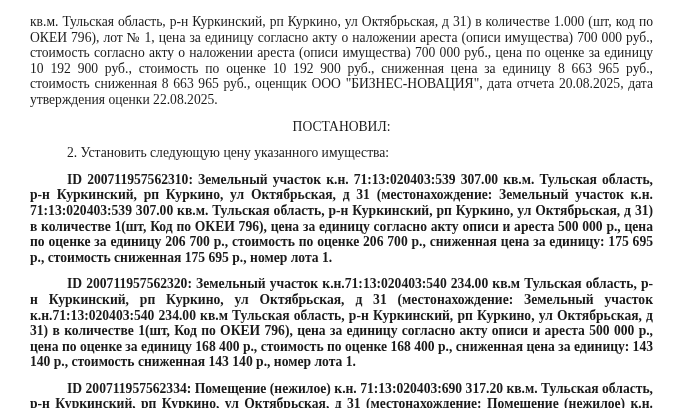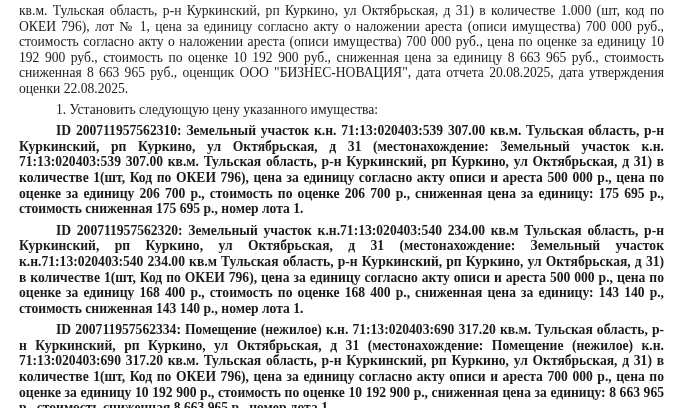--- a/index.html
+++ b/index.html
@@ -2,30 +2,31 @@
 <html><head>
 <meta charset="utf-8">
 <style>
   html, body { margin: 0; padding: 0; background: #ffffff; }
   body {
     width: 692px; height: 408px; overflow: hidden; position: relative;
     font-family: "Liberation Serif", "DejaVu Serif", serif;
     font-size: 13.6px; color: #1a1a1a;
   }
   .page { position: absolute; left: 19px; top: 3px; width: 645px; }
-  .p { text-align: justify; line-height: 15.6px; margin: 0; }
+  .p { text-align: justify; line-height: 15.6px; margin: 11px; }
   .ind { text-indent: 37px; }
   .gap { margin-top: 5px; }
   .gap2 { margin-top: 6px; font-weight: bold; }
   .center { text-align: center; }
   .title { margin-top: 9px; }
 </style>
 </head>
 <body>
 
 <div class="page">
   <p class="p">кв.м. Тульская область, р-н Куркинский, рп Куркино, ул Октябрьская, д 31) в количестве 1.000 (шт, код по ОКЕИ 796), лот № 1, цена за единицу согласно акту о наложении ареста (описи имущества) 700 000 руб., стоимость согласно акту о наложении ареста (описи имущества) 700 000 руб., цена по оценке за единицу 10 192 900 руб., стоимость по оценке 10 192 900 руб., сниженная цена за единицу 8 663 965 руб., стоимость сниженная 8 663 965 руб., оценщик ООО "БИЗНЕС-НОВАЦИЯ", дата отчета 20.08.2025, дата утверждения оценки 22.08.2025.</p>
-  <p class="p ind gap">1. Установить следующую цену указанного имущества:</p>
+  <p class="p center title">ПОСТАНОВИЛ:</p>
+  <p class="p ind gap">2. Установить следующую цену указанного имущества:</p>
   <p class="p ind gap2">ID 200711957562310: Земельный участок к.н. 71:13:020403:539 307.00 кв.м. Тульская область, р-н Куркинский, рп Куркино, ул Октябрьская, д 31 (местонахождение: Земельный участок к.н. 71:13:020403:539 307.00 кв.м. Тульская область, р-н Куркинский, рп Куркино, ул Октябрьская, д 31) в количестве 1(шт, Код по ОКЕИ 796), цена за единицу согласно акту описи и ареста 500 000 р., цена по оценке за единицу 206 700 р., стоимость по оценке 206 700 р., сниженная цена за единицу: 175 695 р., стоимость сниженная 175 695 р., номер лота 1.</p>
   <p class="p ind gap2">ID 200711957562320: Земельный участок к.н.71:13:020403:540 234.00 кв.м Тульская область, р-н Куркинский, рп Куркино, ул Октябрьская, д 31 (местонахождение: Земельный участок к.н.71:13:020403:540 234.00 кв.м Тульская область, р-н Куркинский, рп Куркино, ул Октябрьская, д 31) в количестве 1(шт, Код по ОКЕИ 796), цена за единицу согласно акту описи и ареста 500 000 р., цена по оценке за единицу 168 400 р., стоимость по оценке 168 400 р., сниженная цена за единицу: 143 140 р., стоимость сниженная 143 140 р., номер лота 1.</p>
   <p class="p ind gap2">ID 200711957562334: Помещение (нежилое) к.н. 71:13:020403:690 317.20 кв.м. Тульская область, р-н Куркинский, рп Куркино, ул Октябрьская, д 31 (местонахождение: Помещение (нежилое) к.н. 71:13:020403:690 317.20 кв.м. Тульская область, р-н Куркинский, рп Куркино, ул Октябрьская, д 31) в количестве 1(шт, Код по ОКЕИ 796), цена за единицу согласно акту описи и ареста 700 000 р., цена по оценке за единицу 10 192 900 р., стоимость по оценке 10 192 900 р., сниженная цена за единицу: 8 663 965 р., стоимость сниженная 8 663 965 р., номер лота 1.</p>
 
 </div>
 
 </body></html>

